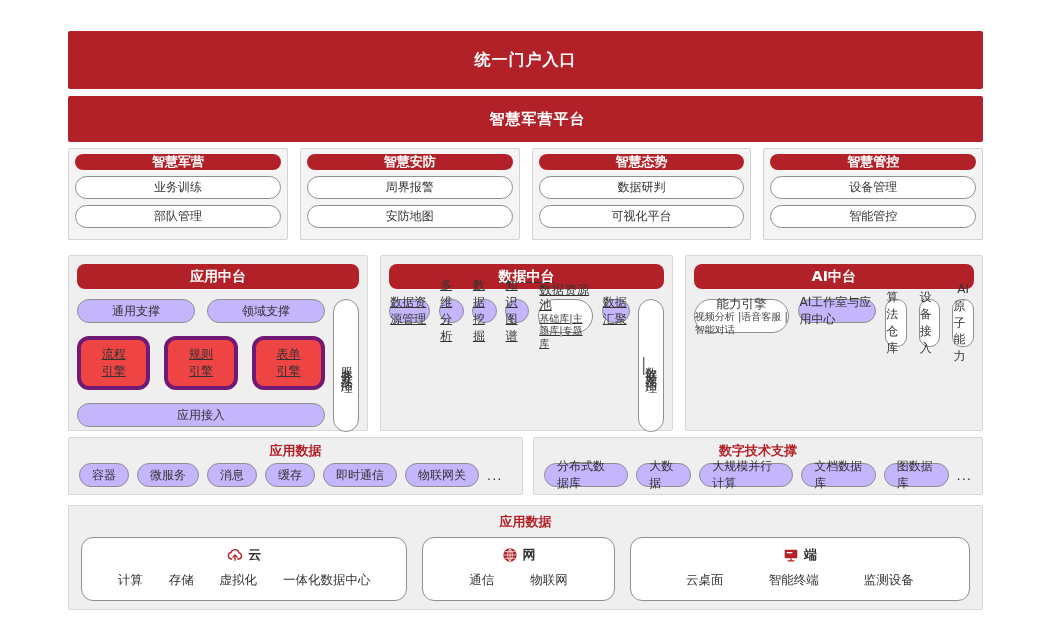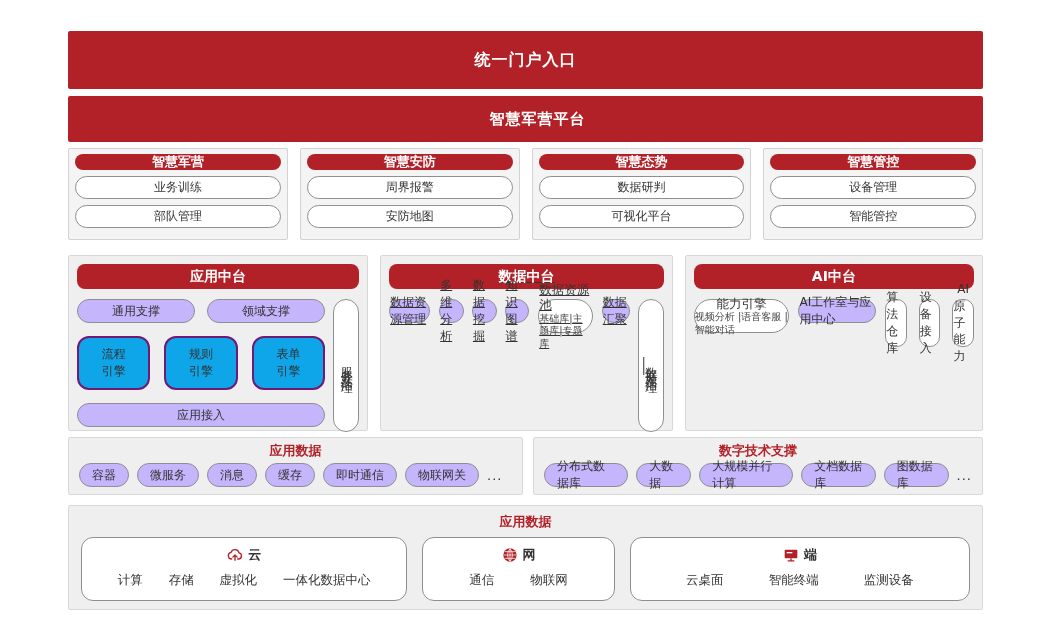--- a/index.html
+++ b/index.html
@@ -57,23 +57,23 @@
   .panel-left { flex:1; display:flex; flex-direction:column; }
   .pill {
     background:#c4b5fd; border:1px solid #8f8f8f; border-radius:12px;
     height:24px; display:flex; align-items:center; justify-content:center;
     font-size:12px;
   }
   .pill-row { display:flex; gap:12px; }
   .pill-row .pill { flex:1; }
   .engine-row { display:flex; gap:14px; margin-top:13px; }
   .engine-box {
-    flex:1; height:54px; background:#0ea5e9; border:2px solid #701a75;
+    flex:1; height:54px; background:#ef4444; border:4px solid #701a75;
     border-radius:12px; display:flex; flex-direction:column;
-    align-items:center; justify-content:center; font-size:12px; line-height:1.4;
+    align-items:center; justify-content:center; font-size:12px; line-height:1.4;text-decoration:underline;
   }
   .wide-pill { margin-top:13px; }
   .vpill {
     width:26px; background:#fff; border:1px solid #8f8f8f; border-radius:13px;
     display:flex; align-items:center; justify-content:center; align-self:stretch;
   }
   .vpill span {
     writing-mode:vertical-rl; text-orientation:upright;
     font-size:12px; letter-spacing:3px;
   }

